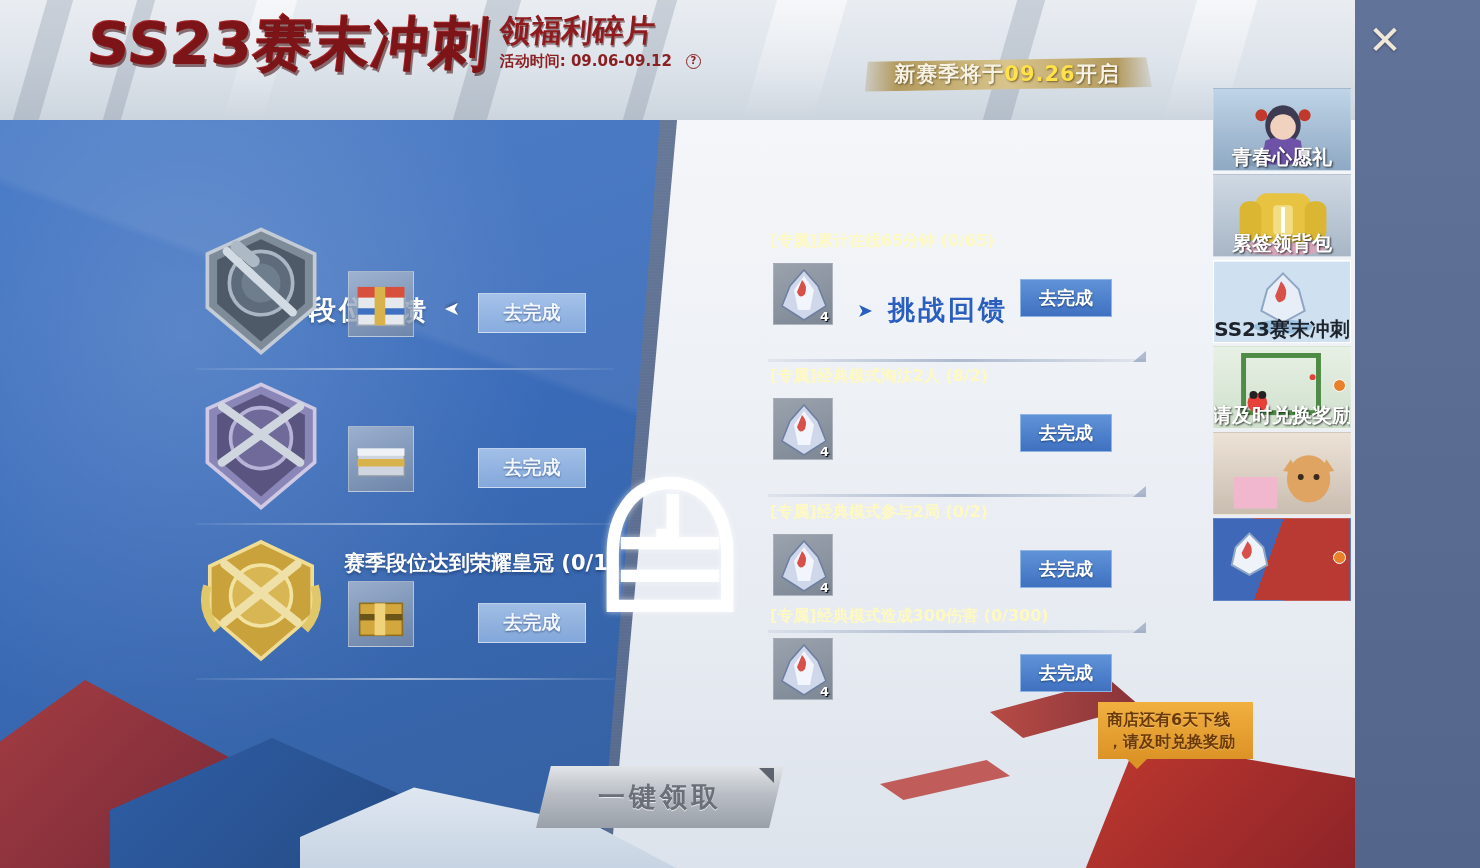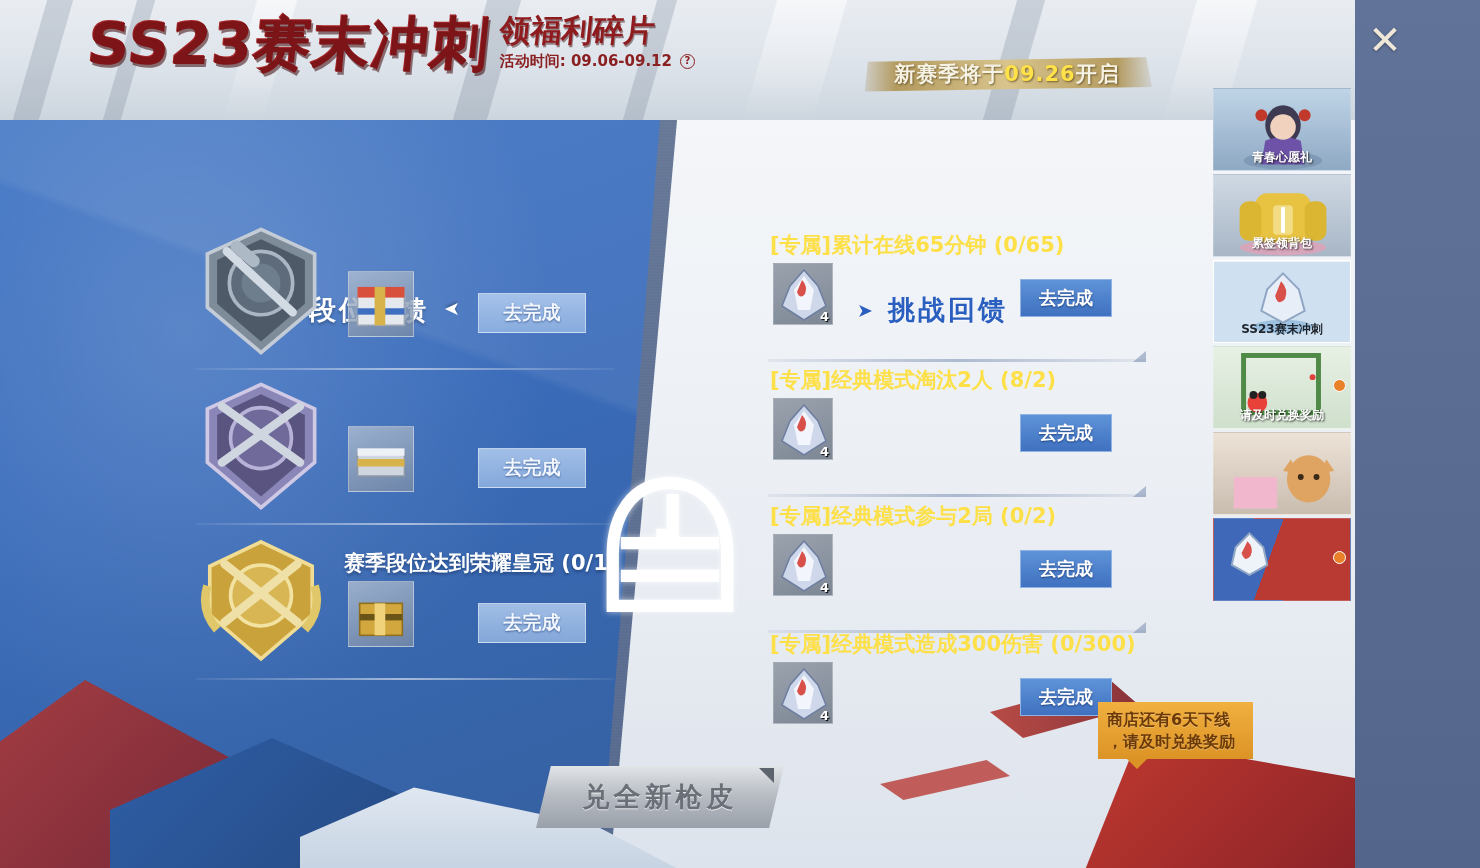--- a/index.html
+++ b/index.html
@@ -47,21 +47,21 @@
     transform:skewX(-6deg);
   }
   .title-side{ margin-left:10px; margin-bottom:2px; }
   .title-sub{
     font-size:31px; font-weight:bold; color:#8e1b1e; line-height:1.05;
     text-shadow:1px 2px 0 rgba(50,5,7,.45);
     transform:skewX(-6deg);
   }
   .title-time{
     font-size:15px; font-weight:bold; color:#8b2022; margin-top:5px;
-    display:flex; align-items:center; gap:8px;
+    display:flex; align-items:center; gap:14px;
   }
   .q-mark{
     display:inline-flex; align-items:center; justify-content:center;
     width:15px; height:15px; border:1.4px solid #8b2022; border-radius:50%;
     font-size:10px; line-height:1; font-weight:bold;
   }
 
   .season-banner{
     position:absolute; left:862px; top:55px; width:290px; height:38px;
     background:linear-gradient(90deg,rgba(150,120,60,.15) 0%,#b39a5e 12%,#d8c48c 50%,#b49b60 88%,rgba(150,120,60,.12) 100%);
@@ -163,21 +163,21 @@
   .chal-row .divider{
     position:absolute; left:0; bottom:0; width:378px; height:3px;
     background:linear-gradient(90deg,rgba(150,165,190,.15),rgba(120,140,175,.55),rgba(150,165,190,.15));
   }
   .chal-row .divider::after{
     content:""; position:absolute; right:0; bottom:0;
     border-left:13px solid transparent; border-bottom:11px solid rgba(120,140,175,.55);
   }
   .chal-text{
     position:absolute; left:2px; top:6px;
-    font-size:21px; font-weight:bold; color:#fde047;
+    font-size:16px; font-weight:bold; color:#fef9c3;
     white-space:nowrap;
   }
   .chal-item{
     position:absolute; left:5px; top:38px; width:60px; height:62px;
     background:linear-gradient(160deg,#9aa2ad,#7d8795);
     border:1px solid rgba(255,255,255,.25); overflow:hidden;
   }
   .chal-item .qty{
     position:absolute; right:3px; bottom:0; font-size:13px; color:#fff; font-weight:bold;
     text-shadow:1px 1px 1px #000;
@@ -214,21 +214,21 @@
     position:absolute; left:1213px; top:88px; width:140px; height:780px; z-index:7;
   }
   .act-card{
     position:relative; width:138px; height:83px; margin-bottom:3px;
     overflow:hidden; cursor:pointer;
     border:1px solid rgba(255,255,255,.18);
   }
   .act-card .label{
     position:absolute; left:0; right:0; bottom:0; height:26px;
     display:flex; align-items:center; justify-content:center;
-    font-size:12px; font-weight:bold; color:#fff;
+    font-size:20px; font-weight:bold; color:#fff;
     text-shadow:1px 1px 2px rgba(0,0,0,.75);
     white-space:nowrap;
   }
   .act-card.active{ background:#fff; border-color:#fff; }
   .act-card.active .label{ color:#1d222b; text-shadow:none; }
   .act-card .dot{
     position:absolute; right:4px; top:32px; width:13px; height:13px; border-radius:50%;
     background:#e8812a; border:1px solid #fff;
   }
 
@@ -446,36 +446,36 @@
           <path d="M30 6 L44 22 L52 42 L30 56 L8 42 L16 22 Z" fill="#cfd8ea" stroke="#6e7ea0" stroke-width="1.5"></path>
           <path d="M30 12 L40 26 L36 46 L24 46 L20 26 Z" fill="#f2f5fb"></path>
           <path d="M28 16 q6 6 3 14 q-5 6 -8 -2 z" fill="#d8504a"></path>
         </svg>
         <span class="qty">4</span>
       </div>
       <div class="btn-go-right">去完成</div>
       <div class="divider"></div>
     </div>
 
-    <div class="chal-row" style="top:504px;">
+    <div class="chal-row" style="top:480px;">
       <div class="chal-text">[专属]经典模式造成300伤害 (0/300)</div>
       <div class="chal-item">
         <svg viewBox="0 0 60 62" width="60" height="62">
           <path d="M30 6 L44 22 L52 42 L30 56 L8 42 L16 22 Z" fill="#cfd8ea" stroke="#6e7ea0" stroke-width="1.5"></path>
           <path d="M30 12 L40 26 L36 46 L24 46 L20 26 Z" fill="#f2f5fb"></path>
           <path d="M28 16 q6 6 3 14 q-5 6 -8 -2 z" fill="#d8504a"></path>
         </svg>
         <span class="qty">4</span>
       </div>
       <div class="btn-go-right">去完成</div>
     </div>
   </div>
 
   <div class="claim-btn">
-    <span>兑全新枪皮</span>
+    <span>一键领取</span>
     <div class="claim-corner"></div>
   </div>
 
   <div class="side-rail">
     <div class="act-card" style="background:linear-gradient(180deg,#bfd4e6,#8fa9c4);">
       <svg viewBox="0 0 140 83" width="138" height="83">
         <ellipse cx="70" cy="72" rx="40" ry="9" fill="#7f9ab7"></ellipse>
         <ellipse cx="70" cy="36" rx="18" ry="20" fill="#3d3a52"></ellipse>
         <path d="M52 52 q18 -8 36 0 l4 24 h-44 z" fill="#6d52a8"></path>
         <circle cx="70" cy="38" r="13" fill="#f0d2be"></circle>

